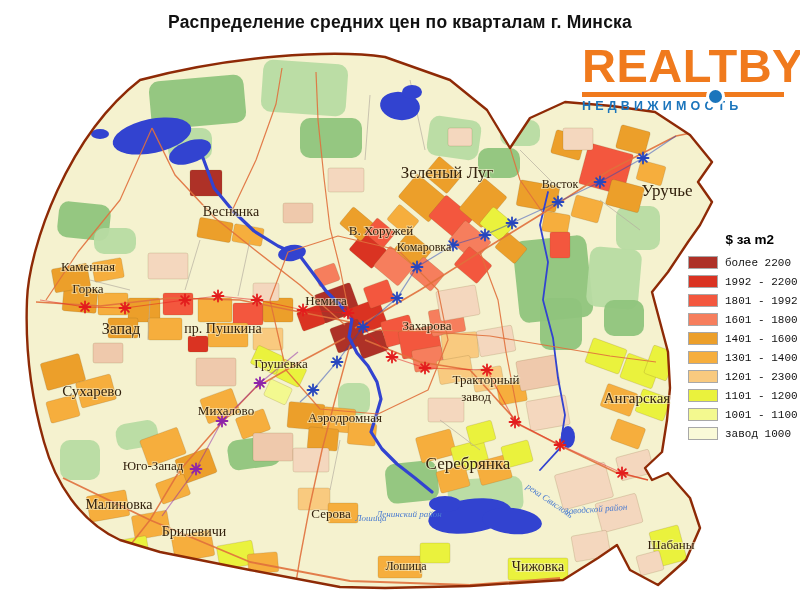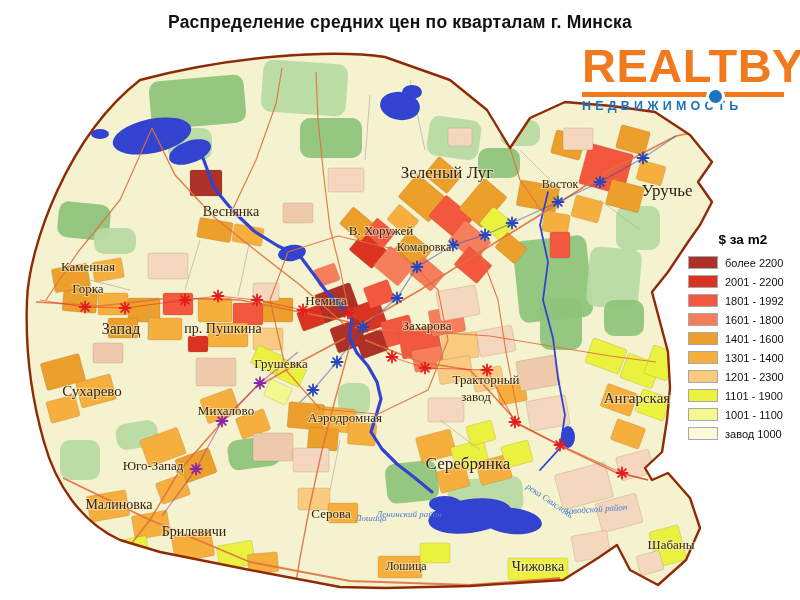--- a/index.html
+++ b/index.html
@@ -16,21 +16,21 @@
     color:#F07A1D;font-size:47px;font-weight:bold;line-height:0.95;letter-spacing:0.5px;}
   .logo-bar{position:relative;height:5px;background:#F07A1D;margin-top:3px;}
   .logo-dot{position:absolute;left:124px;top:-5px;width:13px;height:13px;border-radius:50%;
     background:#1B75BC;border:3px solid #fff;}
   .logo-sub{margin-top:2px;color:#1B75BC;font-weight:bold;font-size:12.5px;
     letter-spacing:4.2px;white-space:nowrap;}
   .legend{position:absolute;left:688px;top:232px;z-index:6;text-align:center;}
   .legend-title{font-size:13.5px;font-weight:bold;color:#000;margin:0 0 6px 14px;}
   .legend-row{display:flex;align-items:center;height:19px;}
   .legend-swatch{width:30px;height:13px;margin-right:7px;border:1px solid #a8a8a8;box-sizing:border-box;}
-  .legend-label{font-size:11px;color:#111;}
+  .legend-label{font-size:11px;color:#111;font-family:Liberation Mono, monospace;}
   svg.map{position:absolute;left:0;top:0;z-index:1;}
 </style>
 </head>
 <body>
 
 <div class="page-title">Распределение средних цен по кварталам г. Минска</div>
 
 <div class="logo">
   <div class="logo-row">
     <span>REALT</span>
@@ -44,21 +44,21 @@
 
 <div class="legend">
   <div class="legend-title">$ за m2</div>
   <div id="legend-items">
       <div class="legend-row">
         <span class="legend-swatch" style="background: rgb(174, 49, 39);"></span>
         <span class="legend-label">более 2200</span>
       </div>
       <div class="legend-row">
         <span class="legend-swatch" style="background: rgb(218, 51, 34);"></span>
-        <span class="legend-label">2001 - 2200</span>
+        <span class="legend-label">1992 - 2200</span>
       </div>
       <div class="legend-row">
         <span class="legend-swatch" style="background: rgb(243, 87, 62);"></span>
         <span class="legend-label">1801 - 1992</span>
       </div>
       <div class="legend-row">
         <span class="legend-swatch" style="background: rgb(246, 126, 93);"></span>
         <span class="legend-label">1601 - 1800</span>
       </div>
       <div class="legend-row">
@@ -68,21 +68,21 @@
       <div class="legend-row">
         <span class="legend-swatch" style="background: rgb(246, 174, 61);"></span>
         <span class="legend-label">1301 - 1400</span>
       </div>
       <div class="legend-row">
         <span class="legend-swatch" style="background: rgb(249, 202, 127);"></span>
         <span class="legend-label">1201 - 2300</span>
       </div>
       <div class="legend-row">
         <span class="legend-swatch" style="background: rgb(234, 242, 61);"></span>
-        <span class="legend-label">1101 - 1900</span>
+        <span class="legend-label">1101 - 1200</span>
       </div>
       <div class="legend-row">
         <span class="legend-swatch" style="background: rgb(243, 249, 143);"></span>
         <span class="legend-label">1001 - 1100</span>
       </div>
       <div class="legend-row">
         <span class="legend-swatch" style="background: rgb(250, 250, 216);"></span>
         <span class="legend-label">завод 1000</span>
       </div>
     </div>

